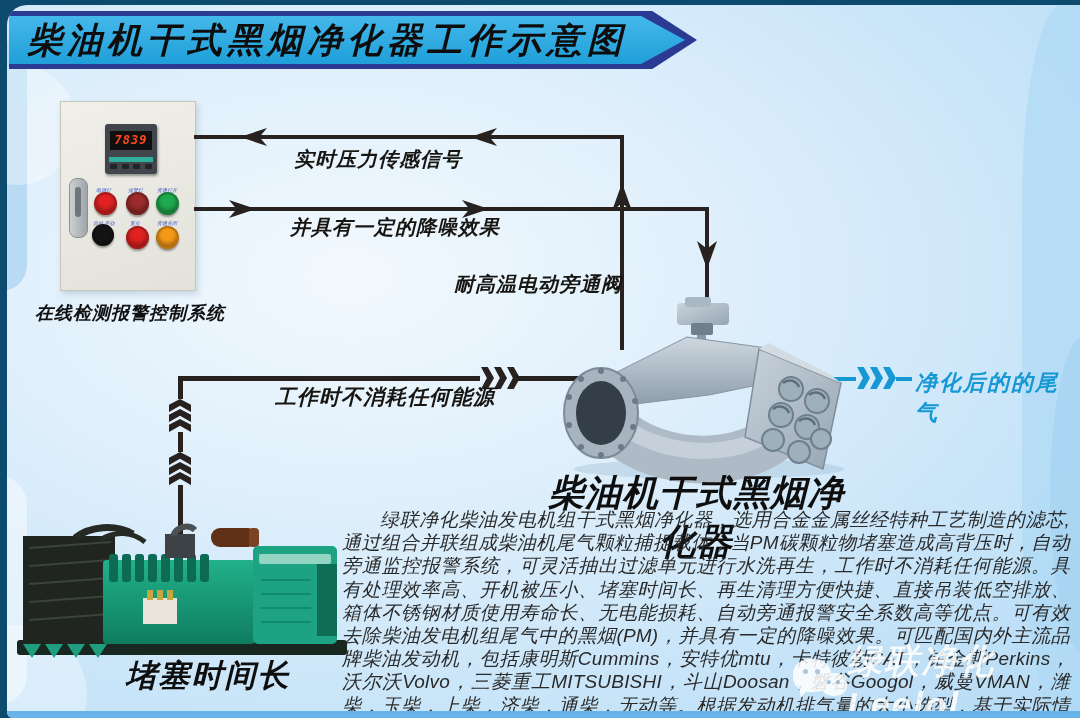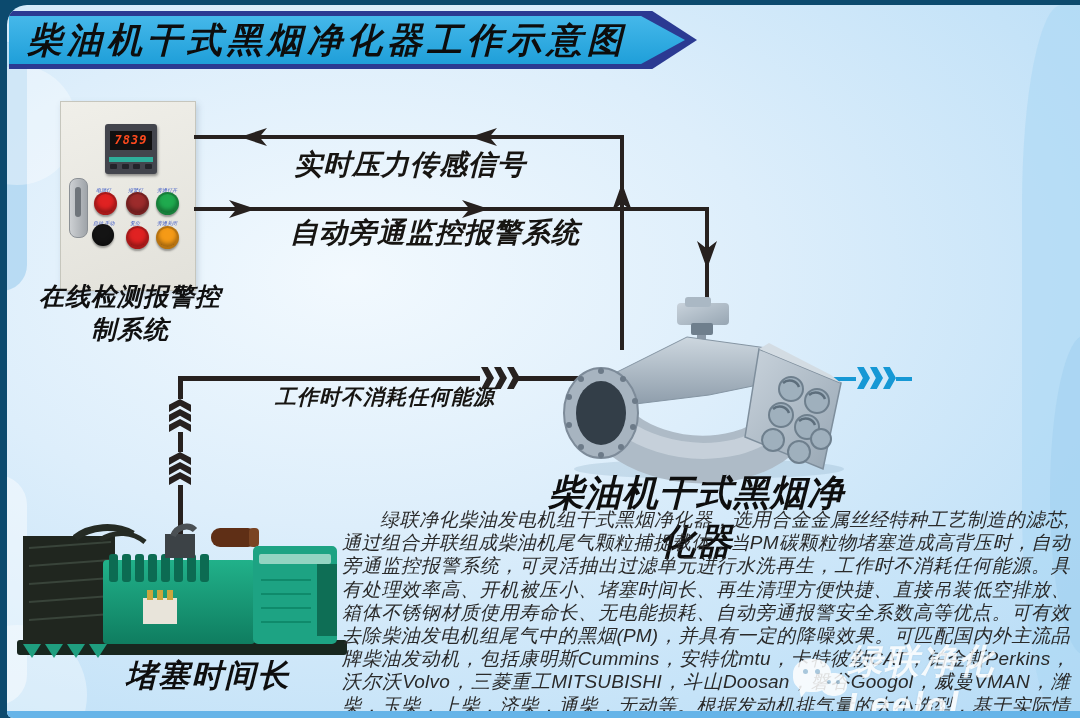--- a/index.html
+++ b/index.html
@@ -32,39 +32,39 @@
   .arrow.left{width:27px;height:18px;clip-path:polygon(100% 0,0 50%,100% 100%,72% 50%);}
   .arrow.right{width:27px;height:18px;clip-path:polygon(0 0,100% 50%,0 100%,28% 50%);}
   .arrow.up{width:20px;height:28px;clip-path:polygon(0 100%,50% 0,100% 100%,50% 72%);}
   .arrow.down{width:20px;height:28px;clip-path:polygon(0 0,50% 28%,100% 0,50% 100%);}
   .chev-up{position:absolute;width:22px;height:13px;background:#27211f;
     clip-path:polygon(0 100%,0 45%,50% 0,100% 45%,100% 100%,50% 52%);}
   .chev-right{position:absolute;width:13px;height:22px;background:#27211f;
     clip-path:polygon(0 0,52% 0,100% 50%,52% 100%,0 100%,45% 50%);}
   .chev-right.blue{background:#1698d5;}
 
-  .sig-label{position:absolute;font-weight:bold;font-size:28px;color:#171512;letter-spacing:1px;}
+  .sig-label{position:absolute;font-weight:bold;font-size:20px;color:#171512;letter-spacing:1px;}
   .clean-label{position:absolute;font-weight:bold;font-size:22px;color:#1698d5;letter-spacing:2px;}
 
   
   .panel{position:absolute;left:53px;top:96px;width:134px;height:188px;background:linear-gradient(160deg,#f0efe9,#e2e1da);
     border:1px solid #c6c6bd;box-shadow:2px 3px 6px rgba(90,110,130,.25);}
   .display{position:absolute;left:44px;top:22px;width:52px;height:50px;background:#43454d;border-radius:3px;box-shadow:1px 2px 3px rgba(0,0,0,.4);}
   .display .screen{position:absolute;left:5px;top:7px;width:42px;height:19px;background:#101010;color:#ff4a1e;
     font-family:"DejaVu Sans Mono","Liberation Mono",monospace;font-size:12px;font-weight:bold;letter-spacing:1px;text-align:center;line-height:19px;}
   .display .stripe{position:absolute;left:4px;top:33px;width:44px;height:5px;background:#2fae9b;}
   .display .keys{position:absolute;left:5px;top:40px;width:42px;display:flex;justify-content:space-between;}
   .display .keys i{width:7px;height:5px;background:#23242a;border-radius:1px;}
   .handle{position:absolute;left:8px;top:76px;width:17px;height:58px;background:linear-gradient(90deg,#cdd0d3,#9fa4a9);border-radius:8px;border:1px solid #8b9095;}
   .handle i{position:absolute;left:5px;top:8px;width:6px;height:30px;background:#6f757b;border-radius:3px;}
   .pbtn{position:absolute;width:19px;height:19px;border-radius:50%;box-shadow:0 2px 2px rgba(0,0,0,.35), inset 0 -3px 4px rgba(0,0,0,.35);}
   .pbtn.ring{border:2px solid rgba(0,0,0,.25);}
   .pbtn-label{position:absolute;font-size:5px;color:#3a56c4;white-space:nowrap;transform-origin:left top;}
   .knob{background:#141414;width:22px;height:22px;}
-  .panel-caption{position:absolute;left:28px;top:275px;width:190px;text-align:center;font-weight:bold;font-size:25px;color:#101010;letter-spacing:1px;}
+  .panel-caption{position:absolute;left:28px;top:296px;width:190px;text-align:right;font-weight:bold;font-size:18px;color:#101010;letter-spacing:1px;}
 
   
   .purifier-caption{position:absolute;left:524px;top:464px;width:330px;text-align:center;font-weight:bold;font-size:36px;color:#0e0e0e;letter-spacing:1px;}
   .gen-caption{position:absolute;left:88px;top:650px;width:226px;text-align:center;font-weight:bold;font-size:31px;color:#0e0e0e;letter-spacing:2px;}
 
   .desc{position:absolute;left:335px;top:503px;width:728px;font-size:19px;line-height:23.2px;color:#2a2a2a;
     text-align:justify;text-indent:2em;font-weight:500;letter-spacing:.2px;}
 
   
   .watermark{position:absolute;left:786px;top:633px;display:flex;align-items:center;opacity:.85;}
@@ -130,24 +130,25 @@
   <div class="arrow left" style="left:233px;top:123px;"></div>
   <div class="arrow left" style="left:463px;top:123px;"></div>
   <div class="sig-label" style="left:287px;top:141px;">实时压力传感信号</div>
 
   <div class="wire" style="left:613px;top:130px;width:4px;height:215px;"></div>
   <div class="arrow up" style="left:605px;top:178px;"></div>
 
   <div class="wire" style="left:187px;top:202px;width:515px;height:4px;"></div>
   <div class="arrow right" style="left:222px;top:195px;"></div>
   <div class="arrow right" style="left:455px;top:195px;"></div>
-  <div class="sig-label" style="left:283px;top:209px;">自动旁通监控报警系统</div>
+  <div class="sig-label" style="left:283px;top:209px;">并具有一定的降噪效果</div>
 
   <div class="wire" style="left:698px;top:202px;width:4px;height:101px;"></div>
   <div class="arrow down" style="left:690px;top:236px;"></div>
+  <div class="sig-label" style="left:447px;top:266px;">耐高温电动旁通阀</div>
 
   <div class="wire" style="left:171px;top:371px;width:5px;height:23px;"></div>
   <div class="wire" style="left:171px;top:427px;width:5px;height:20px;"></div>
   <div class="wire" style="left:171px;top:480px;width:5px;height:87px;"></div>
   <div class="chev-up" style="left:162px;top:394px;"></div>
   <div class="chev-up" style="left:162px;top:404px;"></div>
   <div class="chev-up" style="left:162px;top:414px;"></div>
   <div class="chev-up" style="left:162px;top:447px;"></div>
   <div class="chev-up" style="left:162px;top:457px;"></div>
   <div class="chev-up" style="left:162px;top:467px;"></div>
@@ -156,20 +157,21 @@
   <div class="chev-right" style="left:474px;top:362px;"></div>
   <div class="chev-right" style="left:487px;top:362px;"></div>
   <div class="chev-right" style="left:500px;top:362px;"></div>
   <div class="sig-label" style="left:268px;top:378px;font-size:21px;">工作时不消耗任何能源</div>
 
   <div class="bluewire" style="left:797px;top:372px;width:52px;height:4px;"></div>
   <div class="chev-right blue" style="left:850px;top:362px;"></div>
   <div class="chev-right blue" style="left:863px;top:362px;"></div>
   <div class="chev-right blue" style="left:876px;top:362px;"></div>
   <div class="bluewire" style="left:889px;top:372px;width:16px;height:4px;"></div>
+  <div class="clean-label" style="left:908px;top:363px;">净化后的的尾气</div>
 
   <svg style="left:552px;top:292px;" width="300" height="185" viewBox="0 0 300 185">
     <defs>
       <linearGradient id="g1" x1="0" y1="0" x2="1" y2="1">
         <stop offset="0" stop-color="#c9d3dc"></stop>
             <stop offset="1" stop-color="#97a6b3"></stop>
       </linearGradient>
       <linearGradient id="g2" x1="0" y1="0" x2="0" y2="1">
         <stop offset="0" stop-color="#cdd7df"></stop>
             <stop offset="1" stop-color="#8e9dab"></stop>

